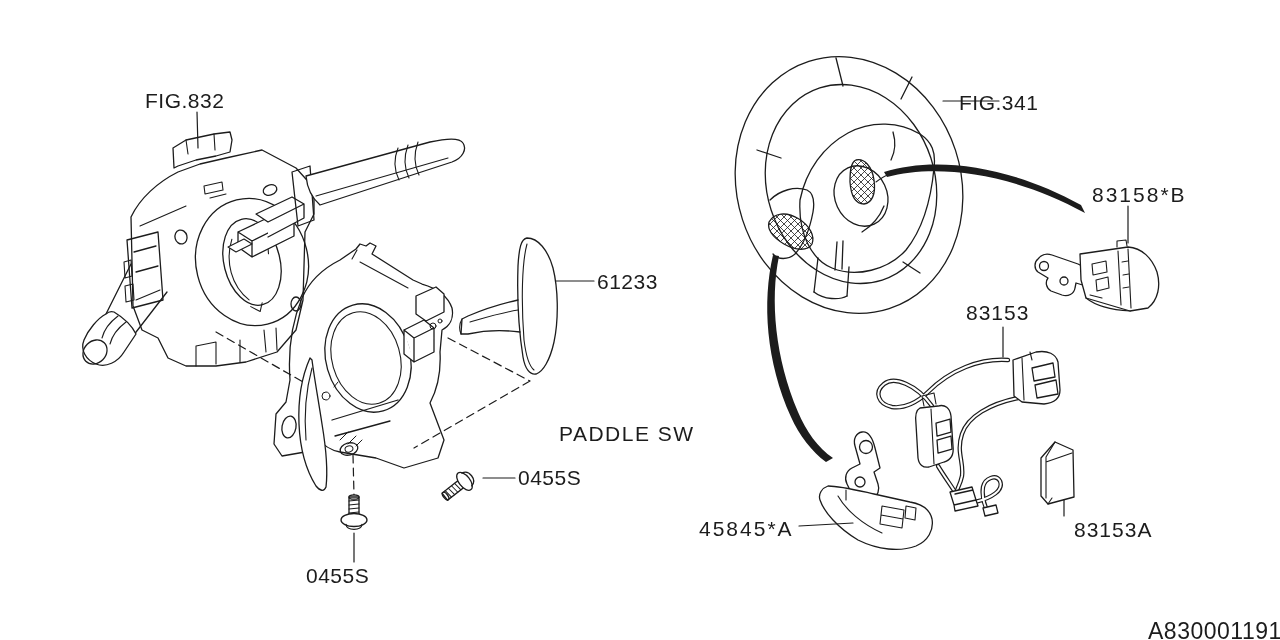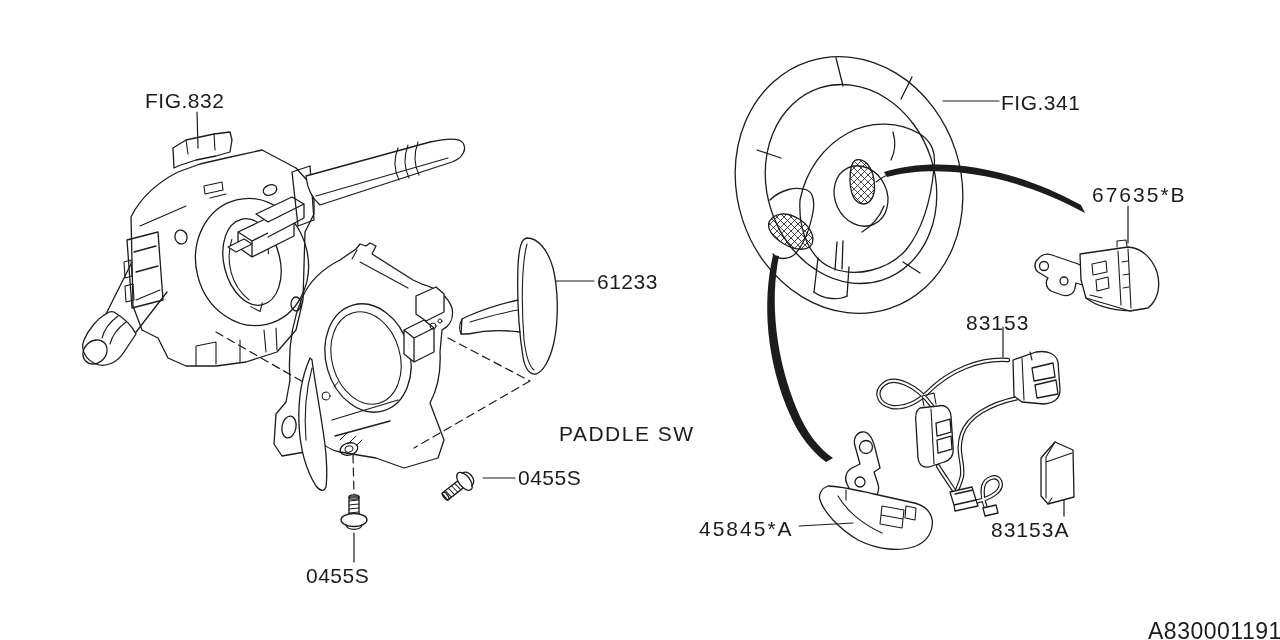--- a/index.html
+++ b/index.html
@@ -195,23 +195,23 @@
     <path d="M1128,206 L1128,243"></path>
     <path d="M1003,327 L1003,357"></path>
     <path d="M483,478 L515,478"></path>
     <path d="M354,533 L354,562"></path>
     <path d="M799,526 L853,523"></path>
     <path d="M1064,500 L1064,516"></path>
   </g>
 </svg>
 
   <div class="lbl" style="left:145px;top:90px">FIG.832</div>
-  <div class="lbl" style="left:1001px;top:92px">FIG.341</div>
+  <div class="lbl" style="left:959px;top:92px">FIG.341</div>
   <div class="lbl" style="left:597px;top:271px">61233</div>
-  <div class="lbl sp2" style="left:1092px;top:184px">67635*B</div>
-  <div class="lbl sp1" style="left:966px;top:312px">83153</div>
+  <div class="lbl sp2" style="left:1092px;top:184px">83158*B</div>
+  <div class="lbl sp1" style="left:966px;top:302px">83153</div>
   <div class="lbl wide" style="left:521px;top:423px">PADDLE SW</div>
   <div class="lbl" style="left:518px;top:467px">0455S</div>
   <div class="lbl" style="left:306px;top:565px">0455S</div>
   <div class="lbl sp2" style="left:699px;top:518px">45845*A</div>
-  <div class="lbl sp1" style="left:991px;top:519px">83153A</div>
+  <div class="lbl sp1" style="left:1074px;top:519px">83153A</div>
   <div class="lbl doc" style="left:1148px;top:620px">A830001191</div>
 </div>
 
 </body></html>

